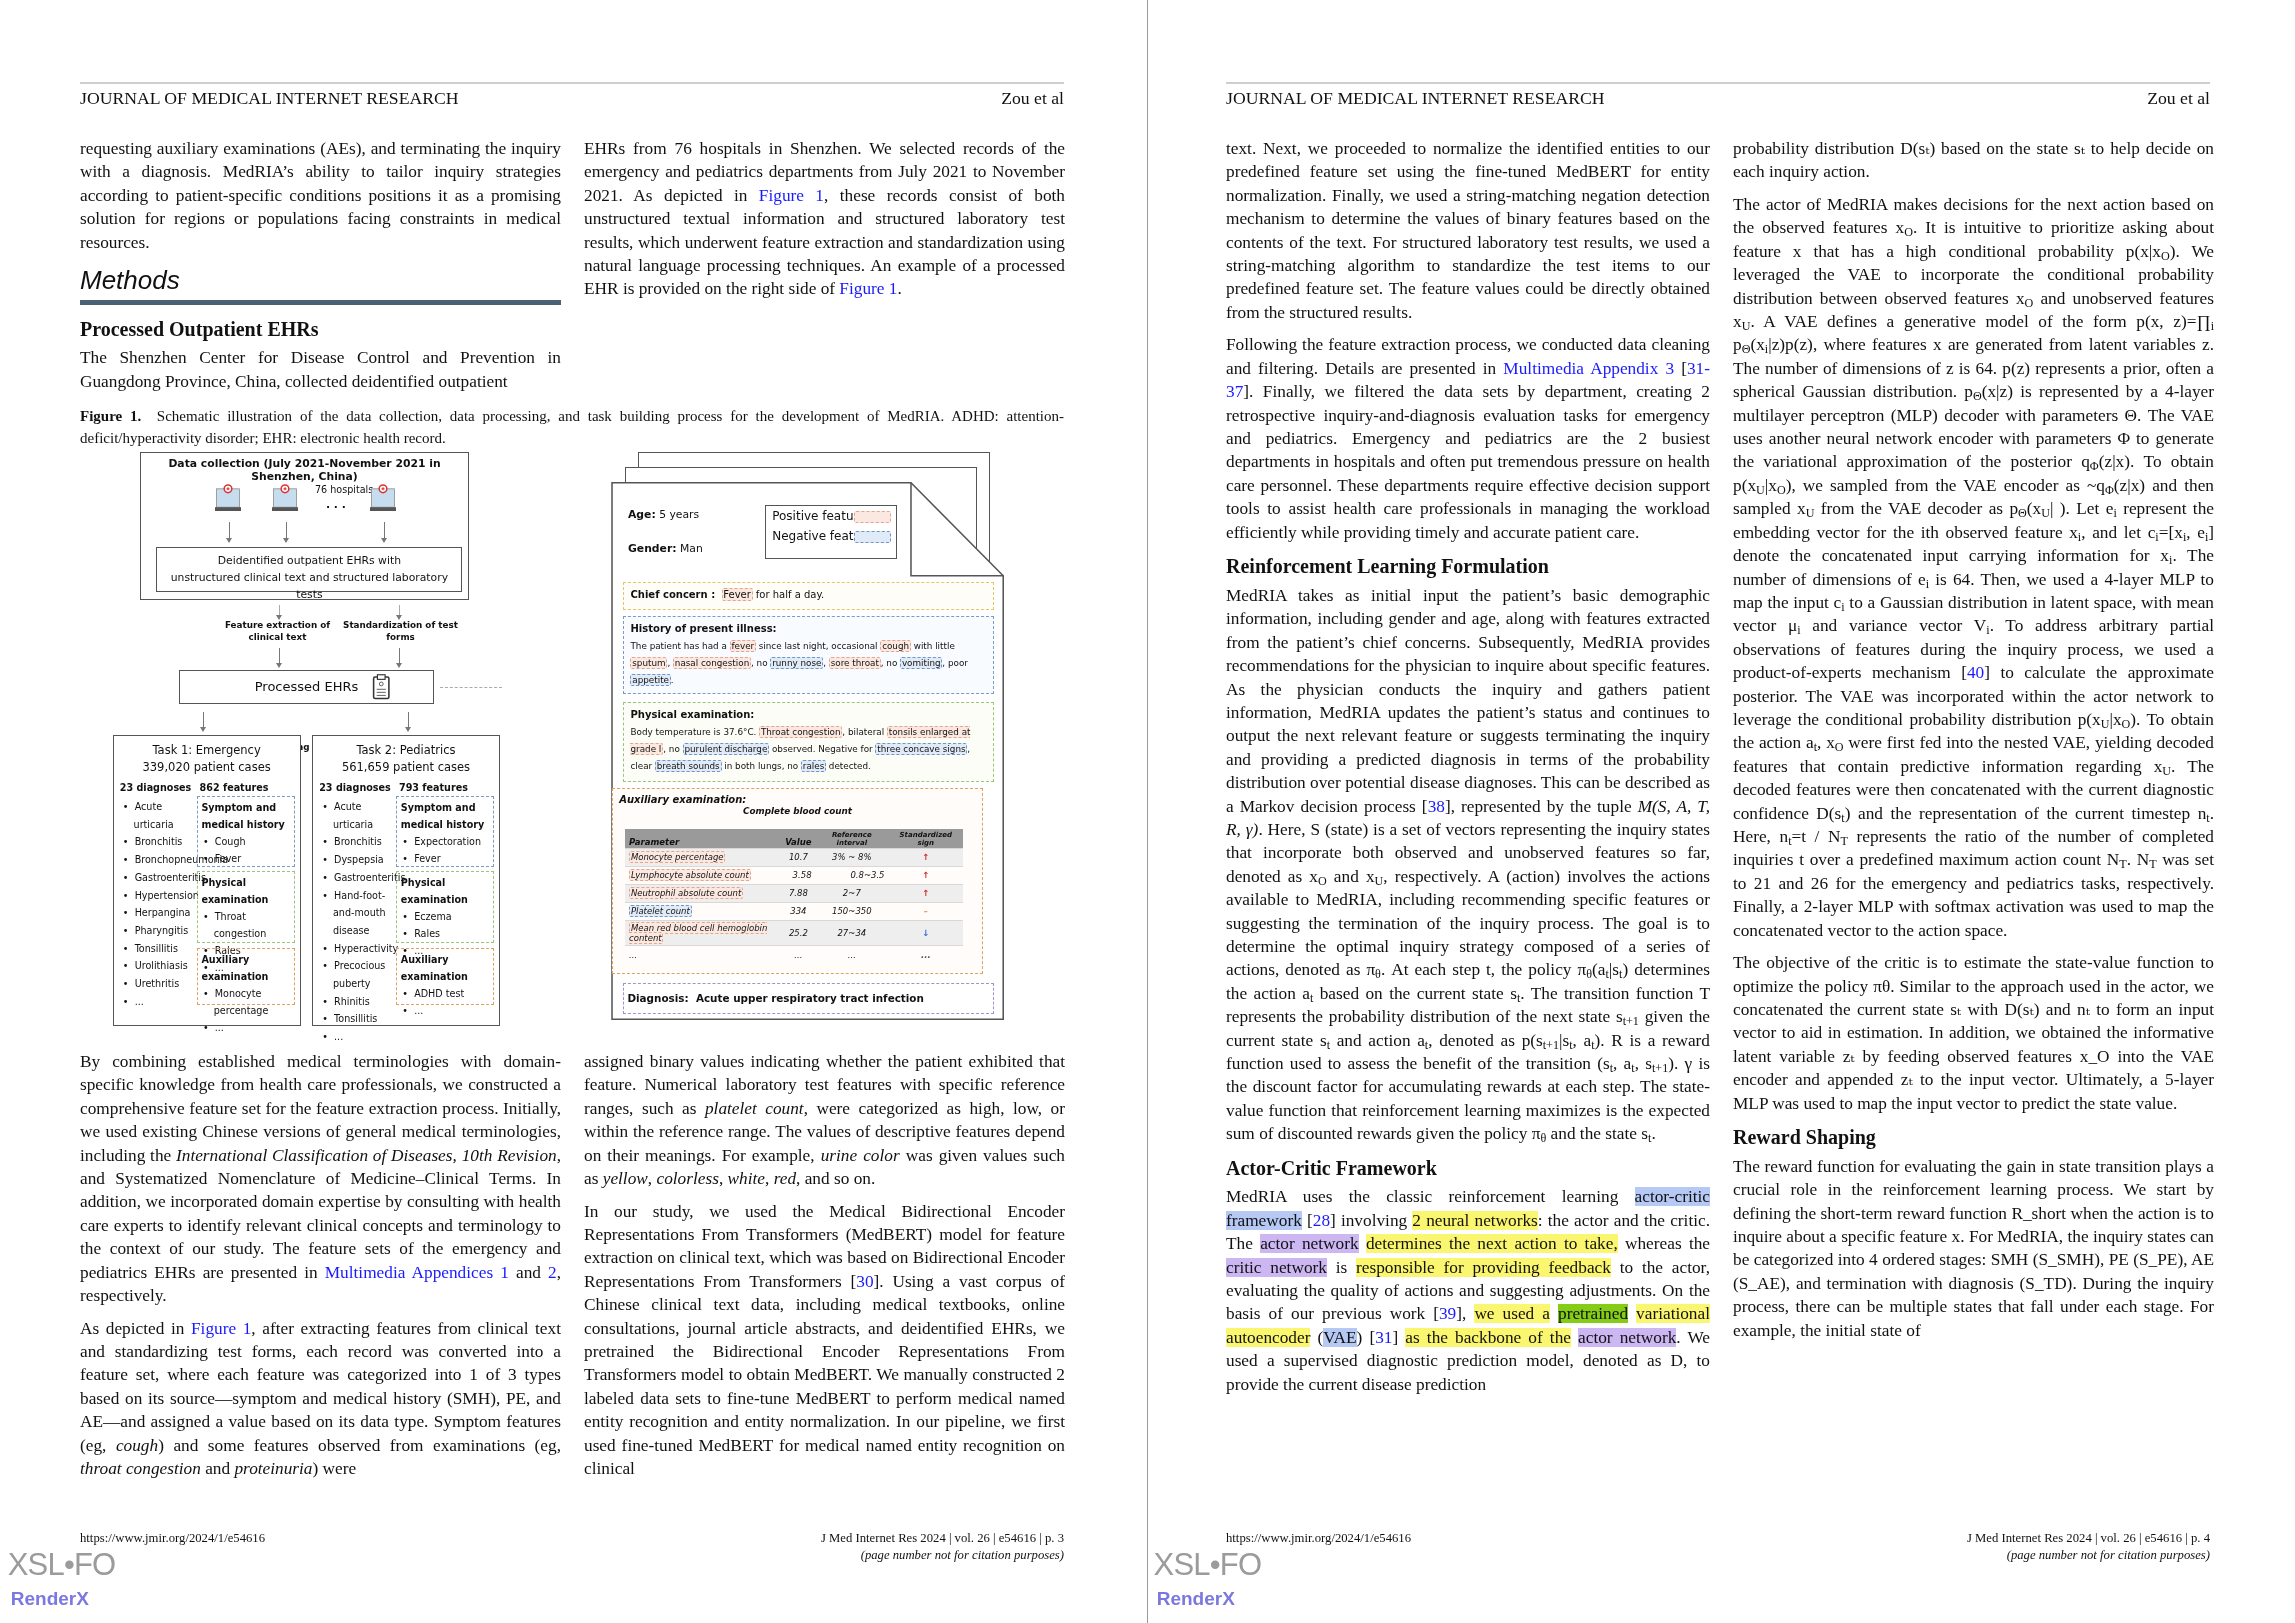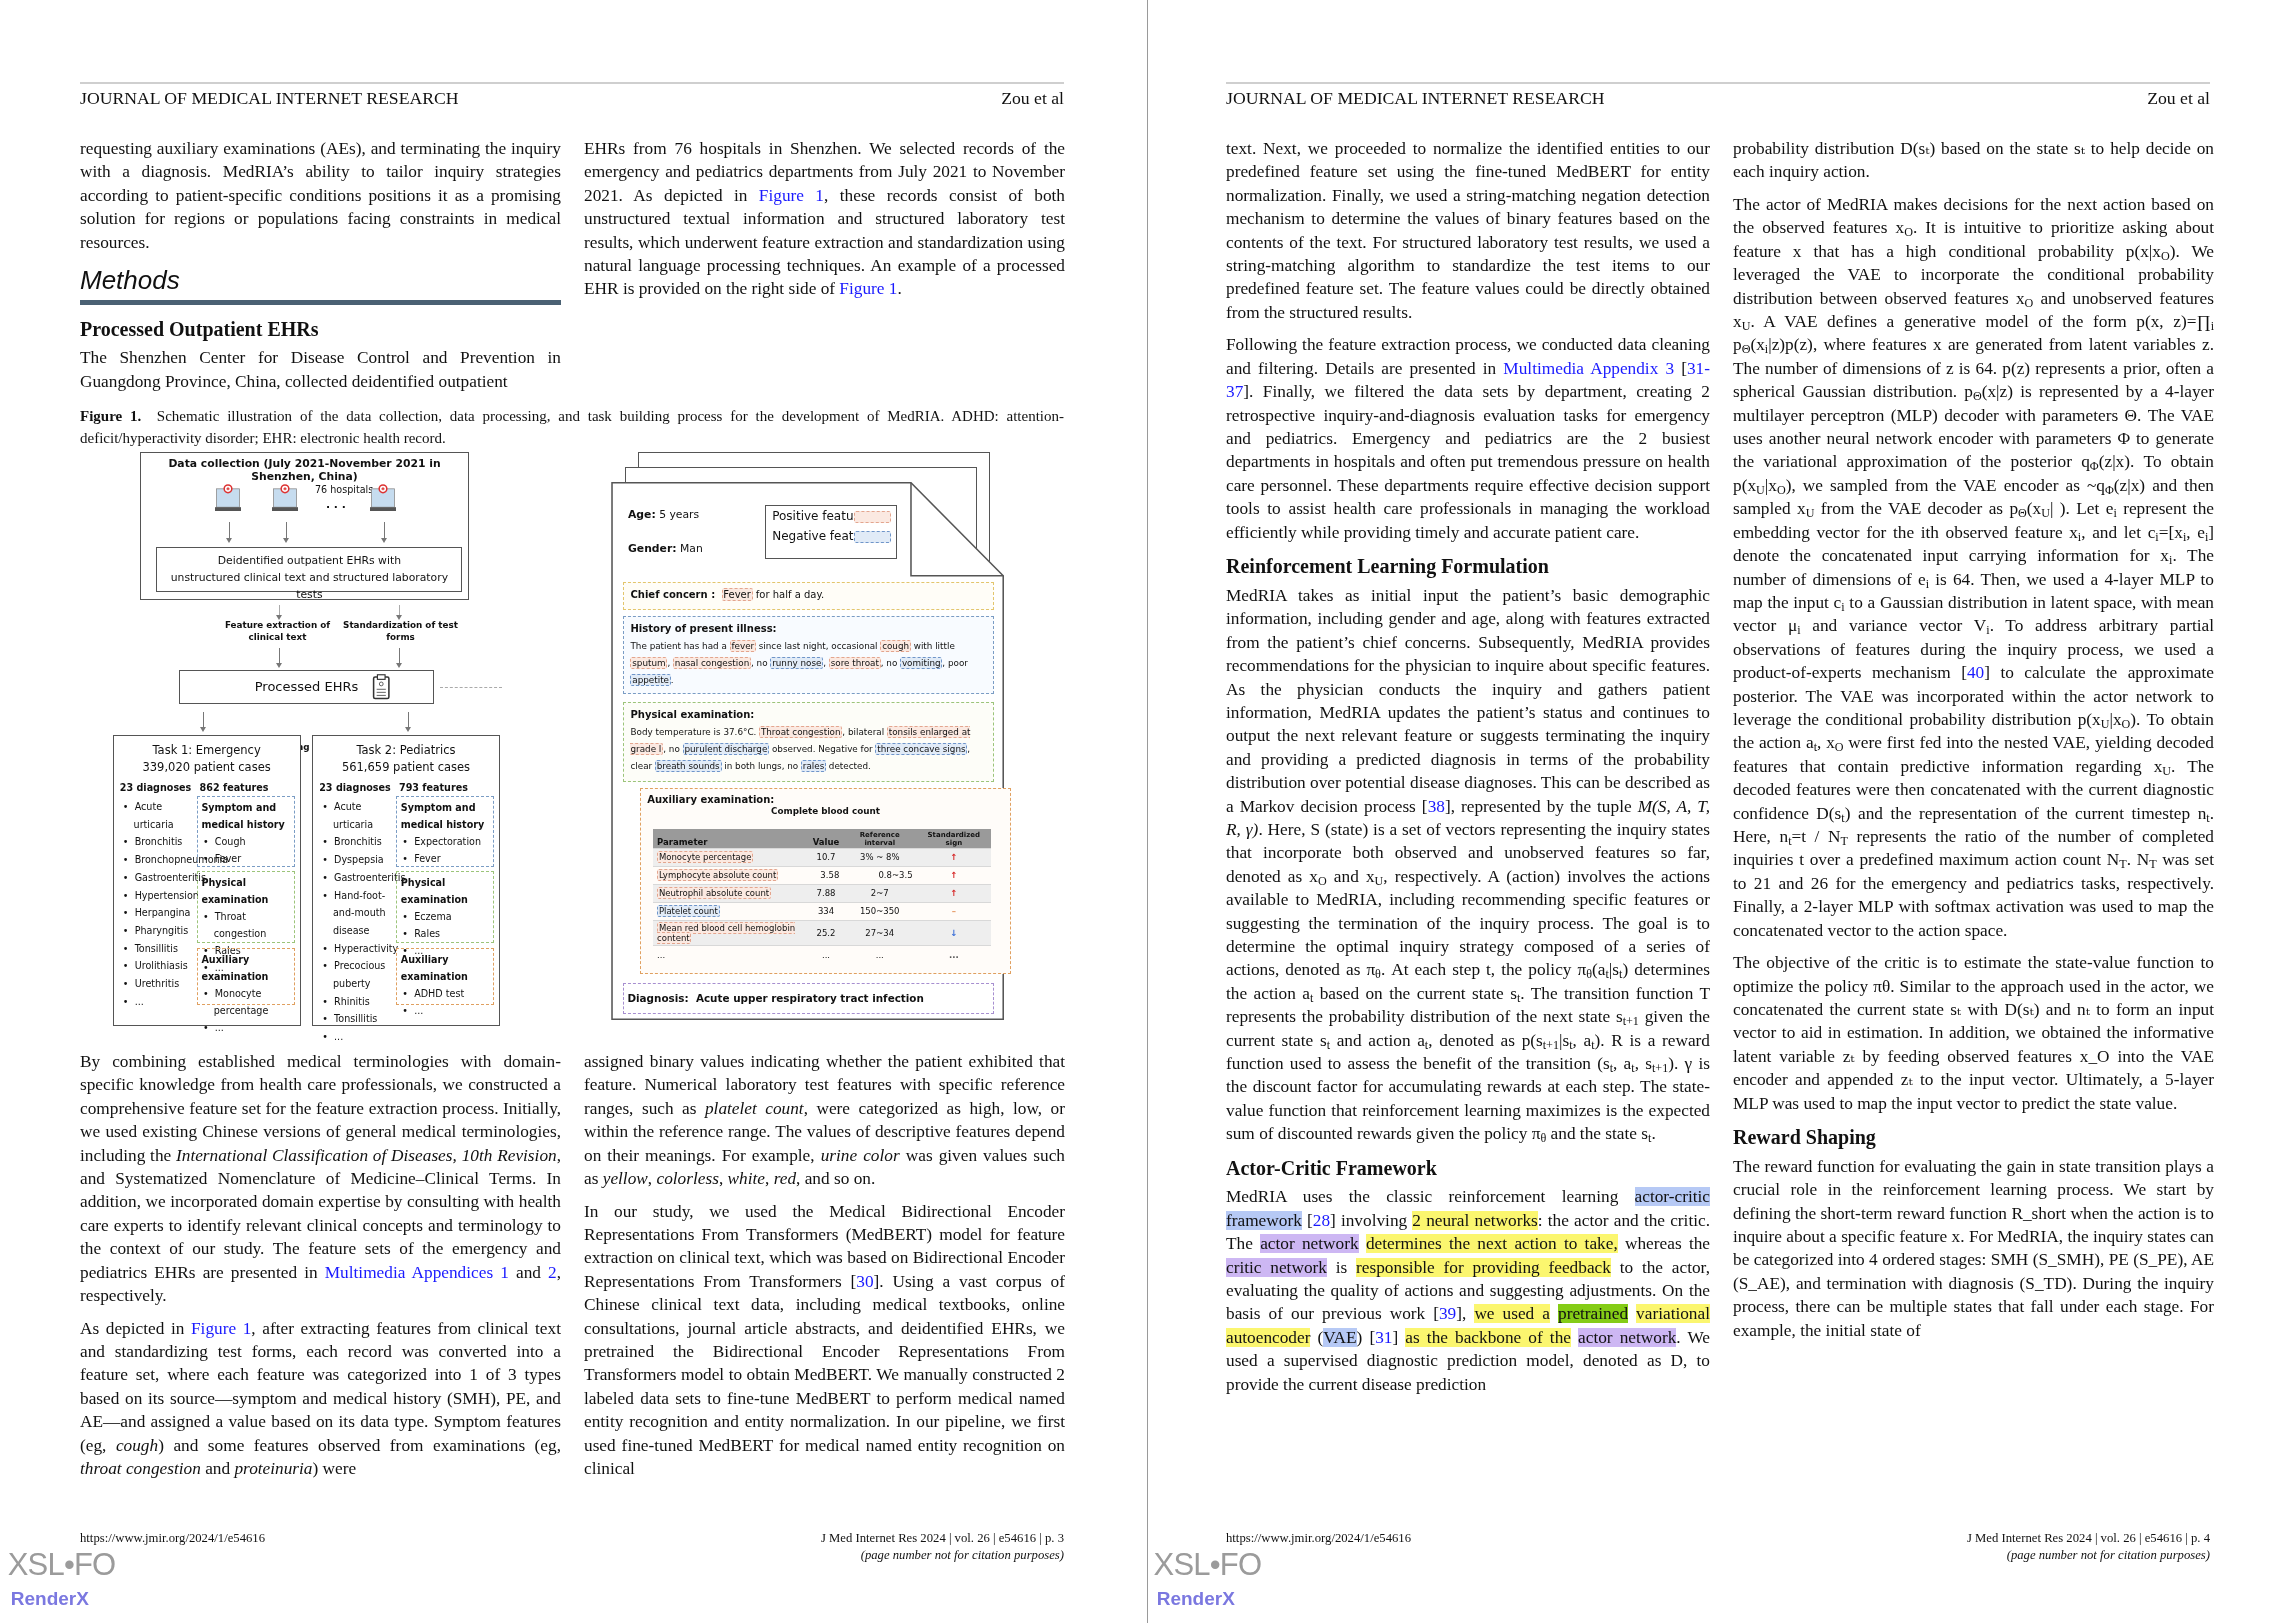--- a/index.html
+++ b/index.html
@@ -219,21 +219,21 @@
         <b>Chief concern :</b>&nbsp;&nbsp;<span class="tag-pos">Fever</span> <span>for half a day.</span>
       </div>
       <div class="dash" style="left:12.3px; top:134px; width:371px; height:78px; border-color:#7a9cc4; background:#f8fbff; font-size:8.8px; line-height:17px; padding:3.1px 6.2px;">
         <b style="font-size:10px;">History of present illness:</b>
         <div id="hpi-text"><span>The patient has had a </span><span class="tag-pos">fever</span><span> since last night, occasional </span><span class="tag-pos">cough</span><span> with little </span><span class="tag-pos">sputum</span><span>, </span><span class="tag-pos">nasal congestion</span><span>, no </span><span class="tag-neg">runny nose</span><span>, </span><span class="tag-pos">sore throat</span><span>, no </span><span class="tag-neg">vomiting</span><span>, poor </span><span class="tag-neg">appetite</span><span>.</span></div>
       </div>
       <div class="dash" style="left:12.3px; top:220px; width:371px; height:80px; border-color:#9cc47a; background:#fdfdf8; font-size:8.8px; line-height:17px; padding:3.1px 6.2px;">
         <b style="font-size:10px;">Physical examination:</b>
         <div id="pe-text"><span>Body temperature is 37.6°C. </span><span class="tag-pos">Throat congestion</span><span>, bilateral </span><span class="tag-pos">tonsils enlarged at grade I</span><span>, no </span><span class="tag-neg">purulent discharge</span><span> observed. Negative for </span><span class="tag-neg">three concave signs</span><span>, clear </span><span class="tag-neg">breath sounds</span><span> in both lungs, no </span><span class="tag-neg">rales</span><span> detected.</span></div>
       </div>
-      <div class="dash" style="left:29px; top:306px; width:371px; height:186px; border-color:#e0a060; background:#fffcf9; padding:3.1px 6.2px;">
+      <div class="dash" style="left:1px; top:306px; width:371px; height:186px; border-color:#e0a060; background:#fffcf9; padding:3.1px 6.2px;font-style:italic;">
         <b style="font-size:10px;">Auxiliary examination:</b>
         <div class="ctr" style="font-size:8.8px; font-weight:bold;">Complete blood count</div>
         <table class="tbl" style="left:12.3px; top:40px; width:338px;">
           <thead>
               <tr>
             <th style="text-align:left;">Parameter</th>
             <th>Value</th>
             <th style="font-size:7px;">Reference interval</th>
             <th style="font-size:7px;">Standardized sign</th>
           </tr>

